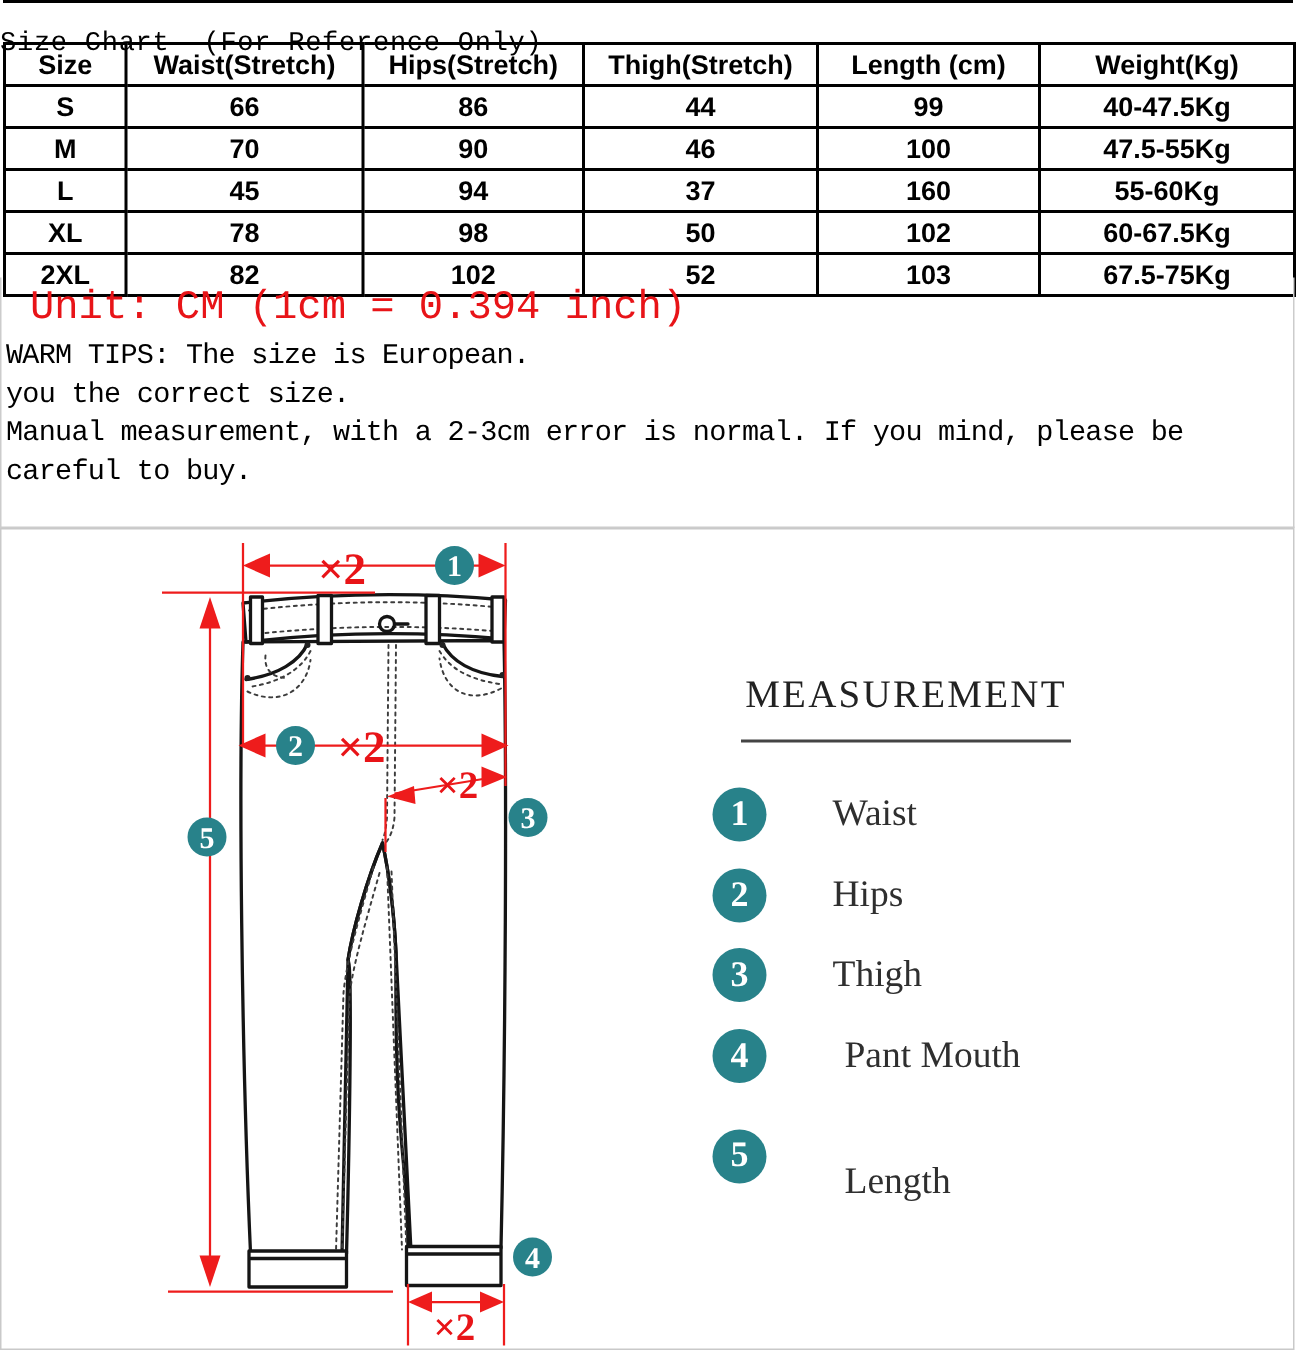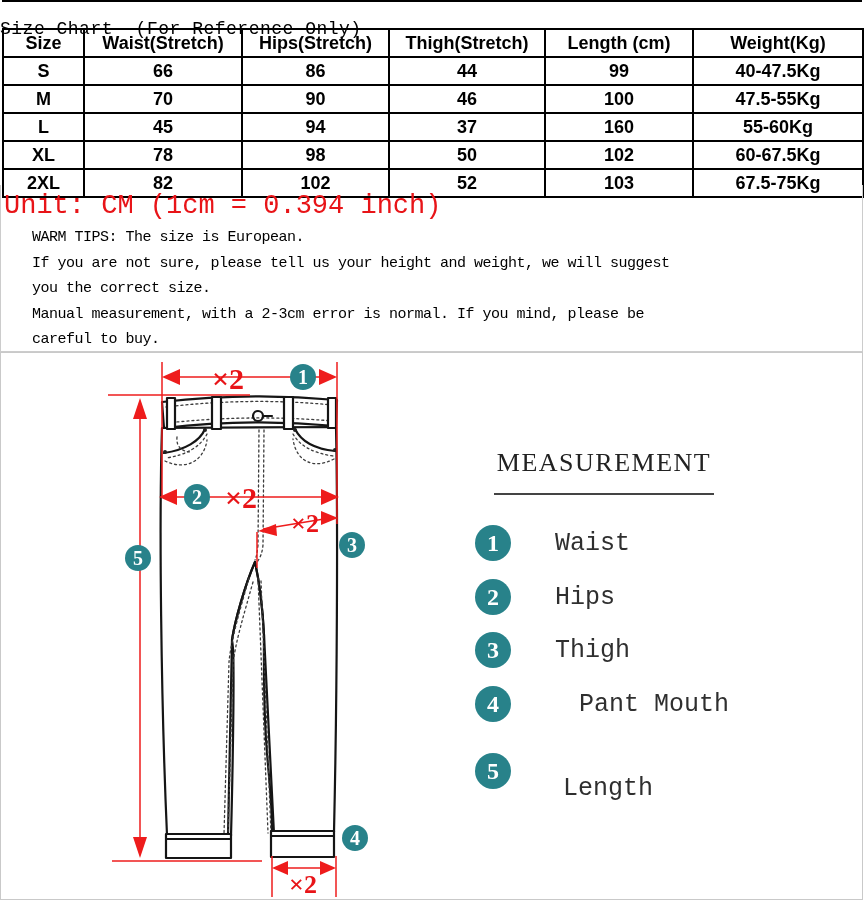--- a/index.html
+++ b/index.html
@@ -20,25 +20,25 @@
     font-family:Liberation Sans, sans-serif;
   }
   table.size td{
     border:2px solid #000;text-align:center;vertical-align:middle;
     height:26px;font-size:18px;font-weight:bold;padding:0;overflow:hidden;white-space:nowrap;
   }
   col.c0{width:81px}col.c1{width:158px}col.c2{width:147px}
   col.c3{width:156px}col.c4{width:148px}col.c5{width:170px}
   
   .unit-note{
-    position:absolute;left:4px;top:191px;font-size:27px;line-height:30px;
+    position:absolute;left:20px;top:191px;font-size:27px;line-height:30px;
     color:#e81418;white-space:pre;letter-spacing:0;
   }
   
-  .tips{position:absolute;left:4px;top:225px;font-size:15px;line-height:25.6px;letter-spacing:-0.5px;margin-left:28px;}
+  .tips{position:absolute;left:4px;top:225px;font-size:19px;line-height:25.6px;letter-spacing:-0.5px;}
   .tips div{white-space:pre;}
   
   .panelA{position:absolute;left:0;top:185px;width:863px;height:167px;border:1px solid #cccccc;border-top:none;box-sizing:border-box;}
   .panelB{position:absolute;left:0;top:352px;width:863px;height:548px;border:1px solid #c9c9c9;box-sizing:border-box;background:#fff;}
   
   svg.diagram{position:absolute;left:0;top:352px;width:865px;height:552px;}
   .pant{fill:#ffffff;stroke:#151515;stroke-width:2.2;stroke-linecap:round;stroke-linejoin:round;}
   .pantline{fill:none;stroke:#151515;stroke-width:2.2;stroke-linecap:round;}
   .stitch{fill:none;stroke:#3c3c3c;stroke-width:1.3;stroke-dasharray:2 3;stroke-linecap:round;}
   .red{stroke:#ee1c1c;stroke-width:1.5;fill:none;}
@@ -52,21 +52,21 @@
     position:absolute;left:494px;top:448px;width:220px;text-align:center;
     font-family:"Liberation Serif", serif;font-size:26px;color:#222;
     letter-spacing:1.5px;padding-bottom:15px;border-bottom:2px solid #444;
   }
   .legend-item{position:absolute;left:475px;display:flex;align-items:center;gap:44px;}
   .legend-badge{
     width:36px;height:36px;border-radius:50%;background:#28828a;flex:0 0 36px;
     display:flex;align-items:center;justify-content:center;
     font-family:"Liberation Serif", serif;font-size:24px;font-weight:bold;color:#fff;
   }
-  .legend-label{font-family:Liberation Mono, monospace;font-size:25px;color:#2f2f2f;white-space:nowrap;}
+  .legend-label{font-family:Liberation Serif, serif;font-size:25px;color:#2f2f2f;white-space:nowrap;}
 </style>
 </head>
 <body>
 
 <div id="page">
 
   <div class="topline"></div>
 
   <div class="chart-title">Size Chart  (For Reference Only)</div>
 
@@ -131,21 +131,20 @@
     </tbody>
   </table>
 
   <div class="panelA"></div>
   <div class="panelB"></div>
 
   <div class="unit-note">Unit: CM (1cm = 0.394 inch)</div>
 
   <div class="tips">
     <div>WARM TIPS: The size is European.</div>
-    <div>If you are not sure, please tell us your height and weight, we will suggest</div>
     <div>you the correct size.</div>
     <div>Manual measurement, with a 2-3cm error is normal. If you mind, please be</div>
     <div>careful to buy.</div>
   </div>
 
   <svg class="diagram" viewBox="0 352 865 552">
 
     <g>
 
       <path class="pant" d="M 162 428 C 159 520 161 700 167 835 L 231 836 C 233 760 235 640 232 640 C 235 620 245 585 255 562 C 260 585 263 615 264 635 C 263 770 272 770 272 833 L 334 832 C 337 700 338 520 336 427 Z"></path>
@@ -265,20 +264,20 @@
   <div class="legend-item" style="top:579px;">
     <div class="legend-badge">2</div>
     <div class="legend-label">Hips</div>
   </div>
   <div class="legend-item" style="top:632px;">
     <div class="legend-badge">3</div>
     <div class="legend-label">Thigh</div>
   </div>
   <div class="legend-item" style="top:686px;">
     <div class="legend-badge">4</div>
-    <div class="legend-label" style="margin-left:24px;">Pant Mouth</div>
+    <div class="legend-label" style="margin-left:8px;">Pant Mouth</div>
   </div>
   <div class="legend-item" style="top:739px;">
     <div class="legend-badge">5</div>
     <div class="legend-label" style="margin-left:8px;margin-top:35px;">Length</div>
   </div>
 
 </div>
 
 </body></html>

